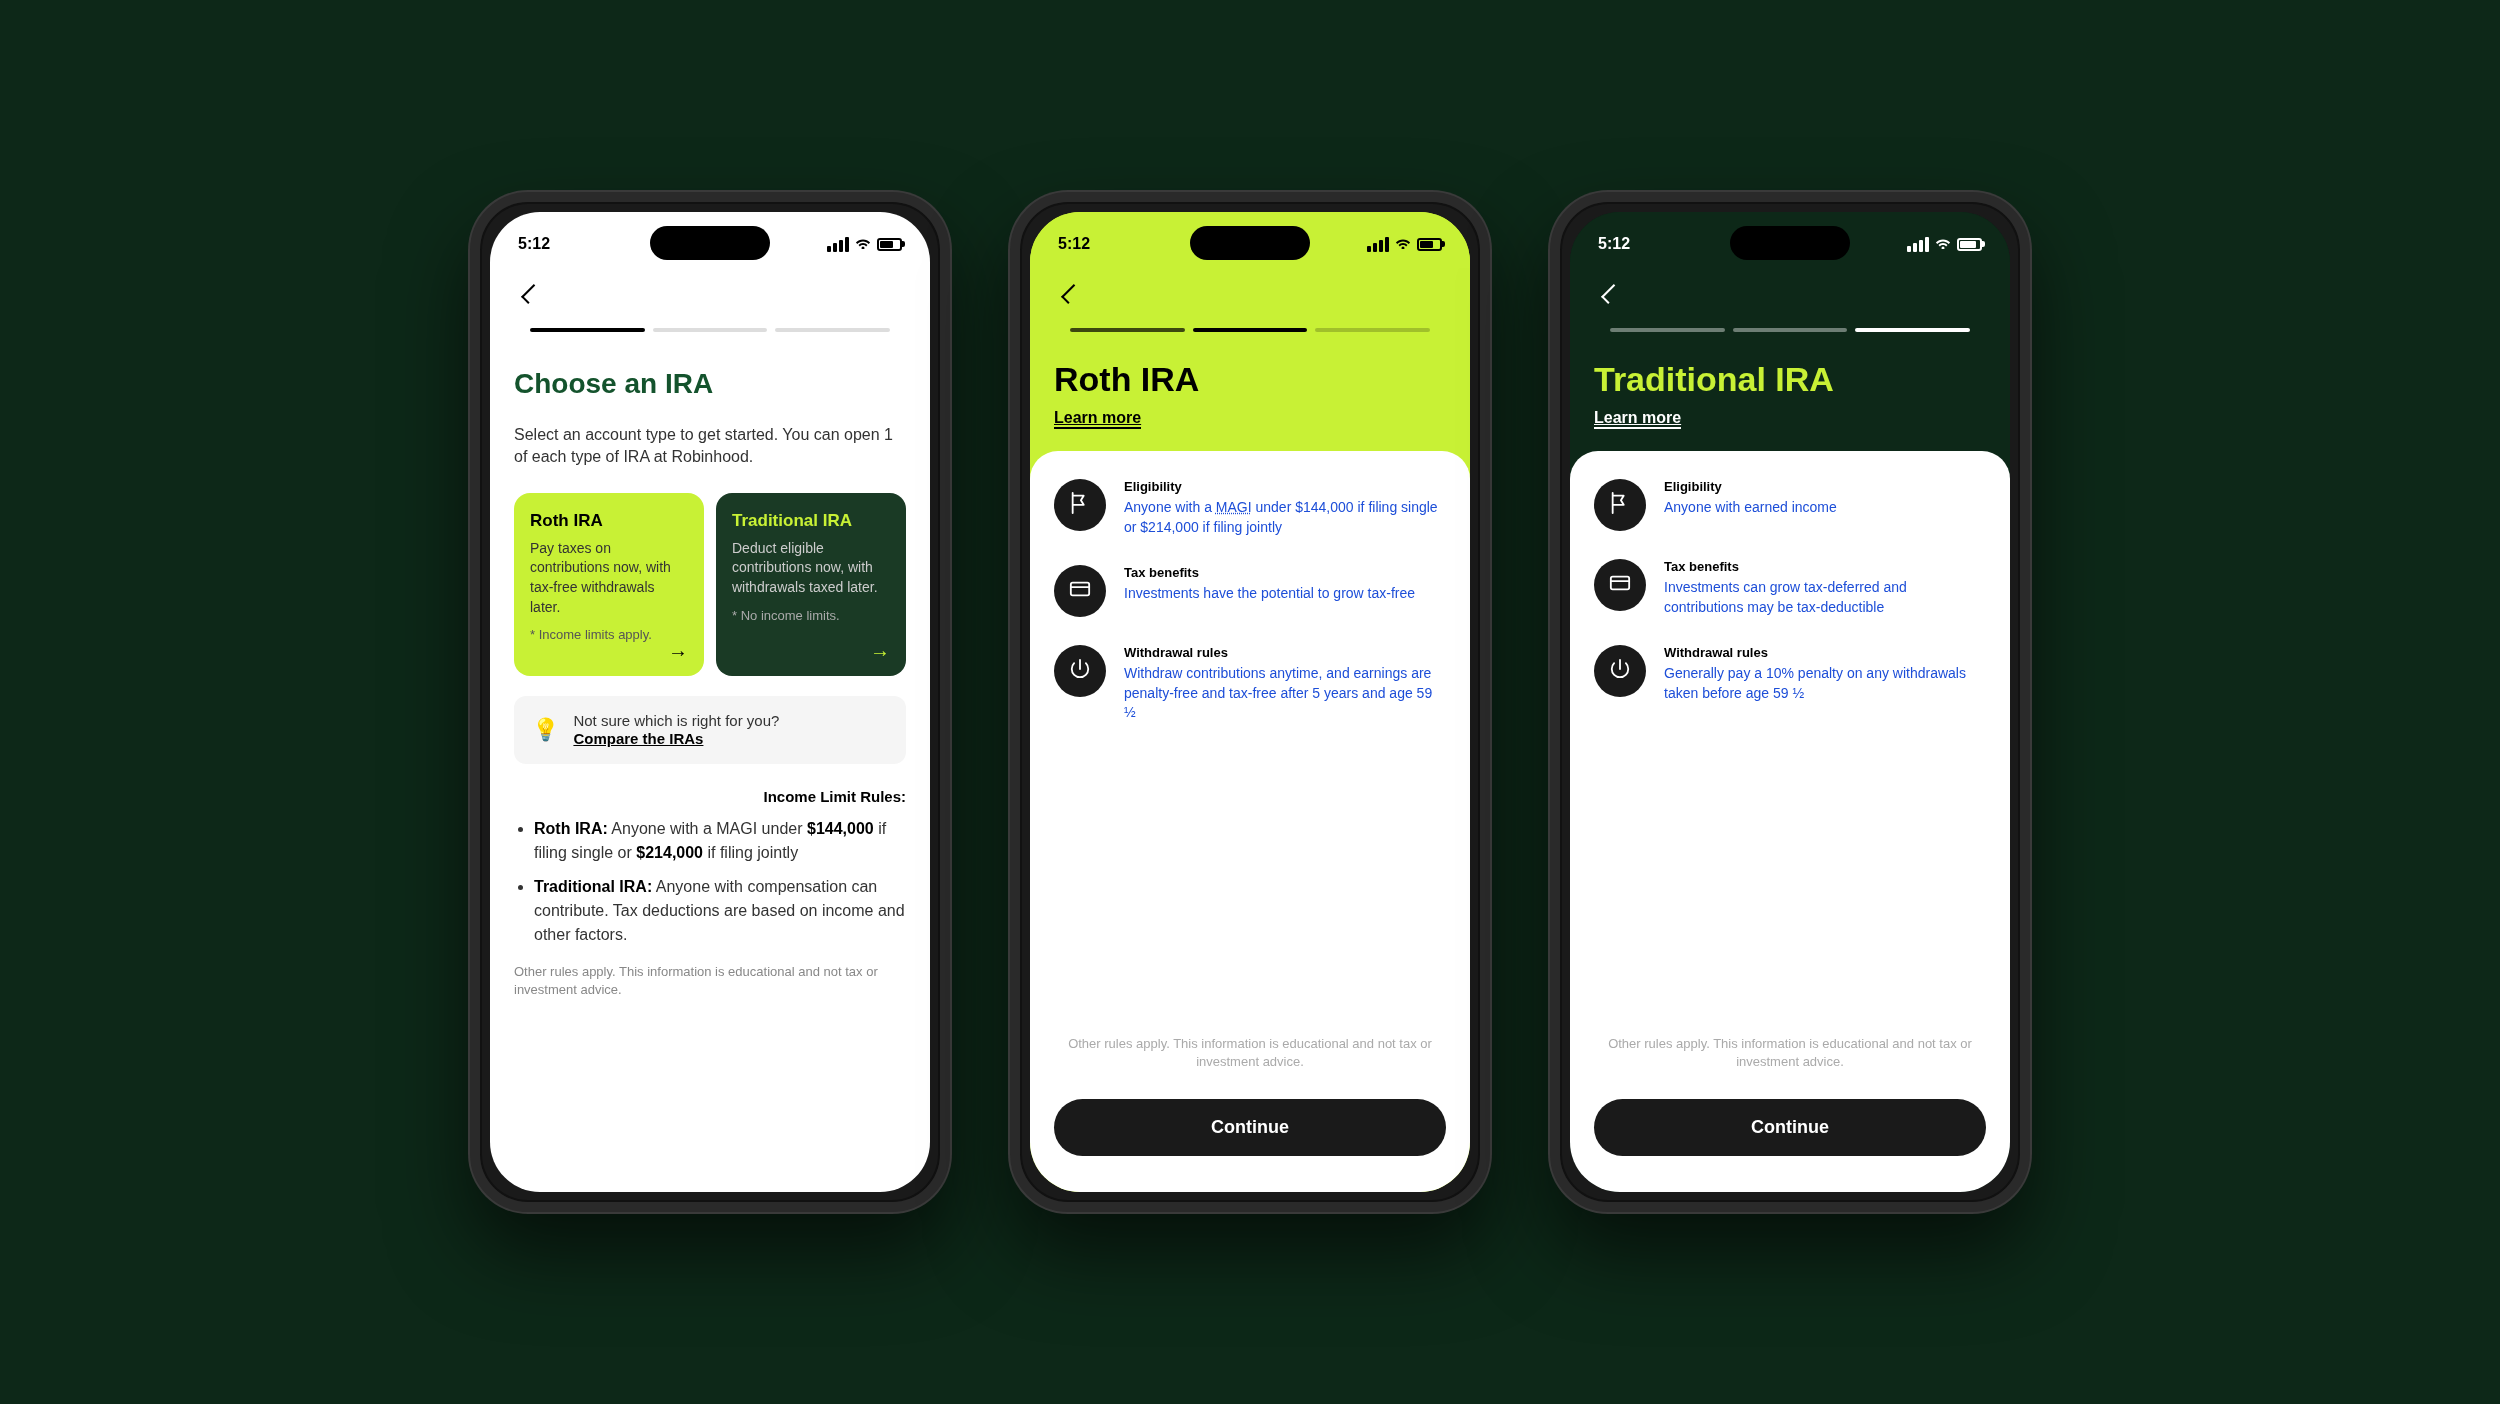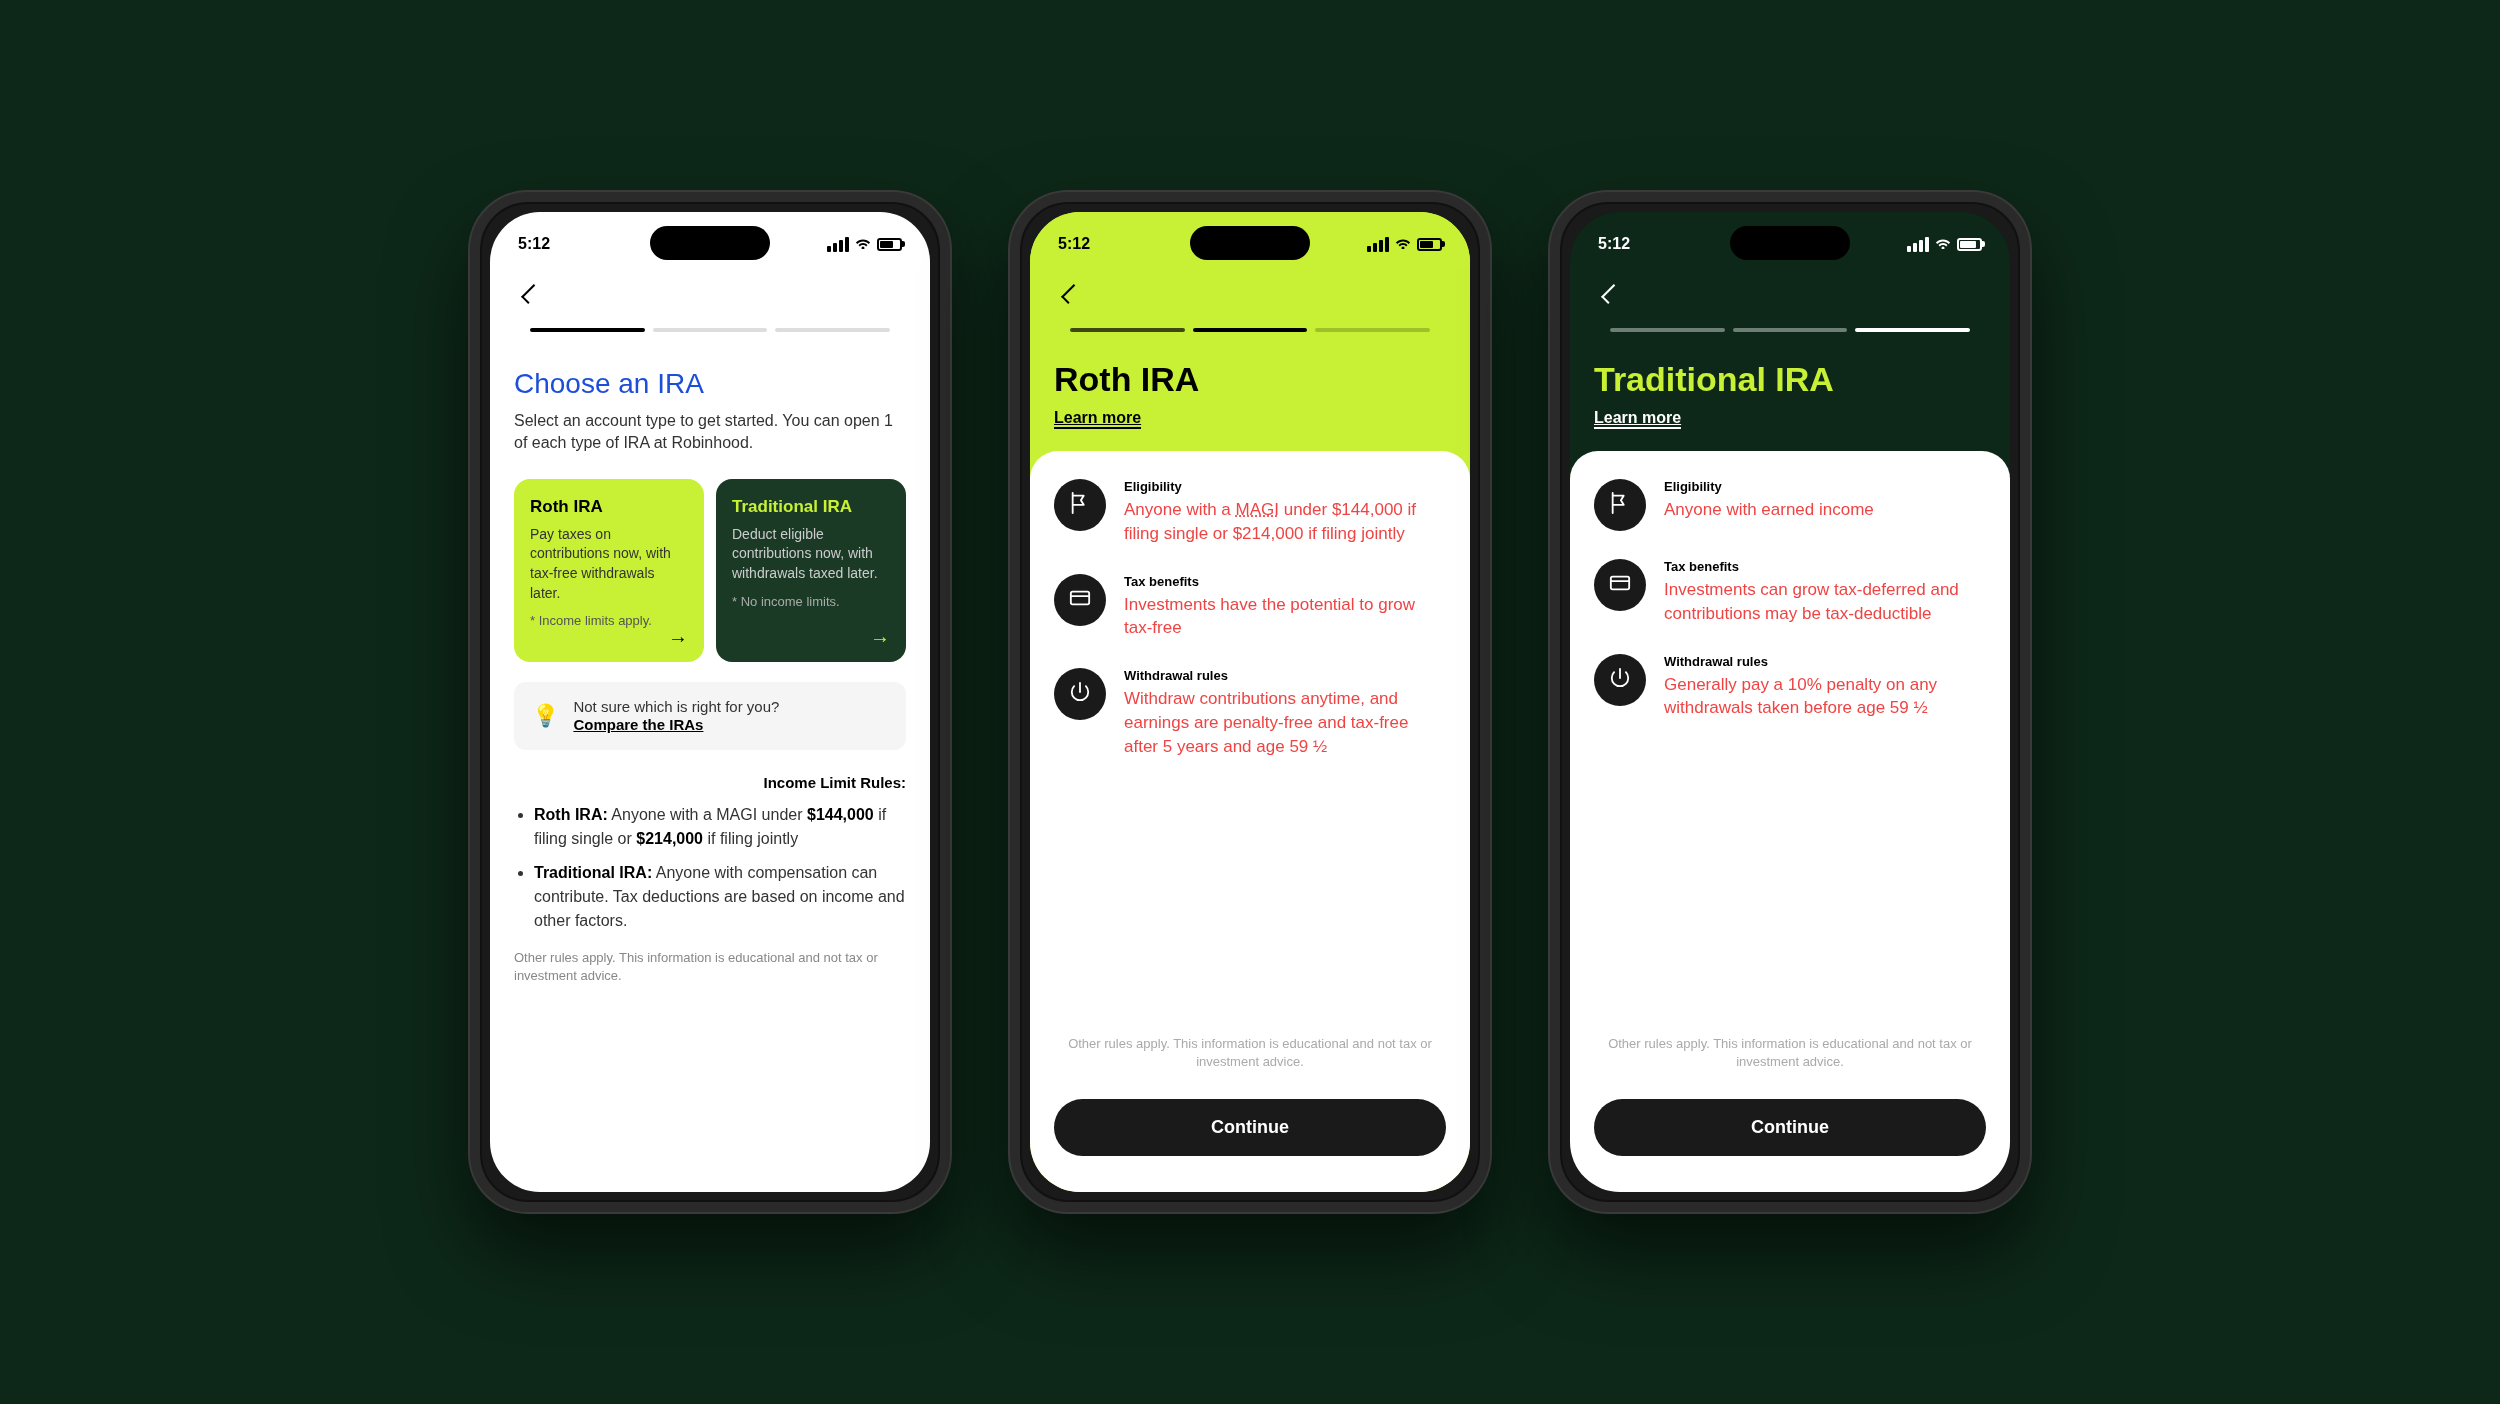--- a/index.html
+++ b/index.html
@@ -183,23 +183,23 @@
       padding: 0;
     }
 
     
     .phone1-content {
       padding: 16px 24px;
     }
 
     .choose-ira-title {
       font-size: 28px;
-      font-weight: 400;
-      color: #1d4ed8;
-      margin-bottom: 10px;
+      font-weight: 700;
+      color: #14532d;
+      margin-bottom: 24px;
     }
 
     .choose-ira-subtitle {
       font-size: 16px;
       color: #333;
       line-height: 1.4;
       margin-bottom: 24px;
     }
 
     .ira-cards {
@@ -378,22 +378,22 @@
     }
 
     .feature-title {
       font-size: 13px;
       font-weight: 700;
       color: #000;
       margin-bottom: 4px;
     }
 
     .feature-desc {
-      font-size: 17px;
-      color: #ef4444;
+      font-size: 14px;
+      color: #1d4ed8;
       line-height: 1.4;
     }
 
     .magi-text {
       text-decoration: underline;
       text-decoration-style: dotted;
     }
 
     .disclaimer-bottom {
       font-size: 13px;

